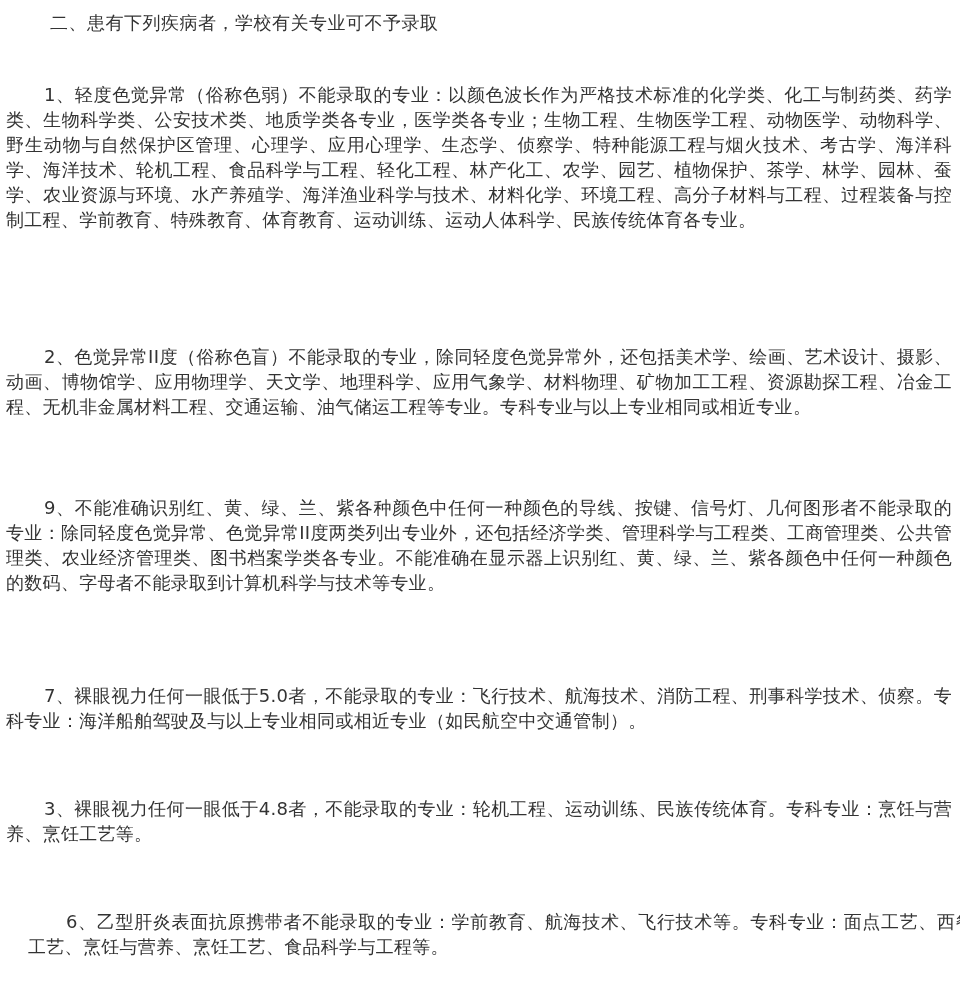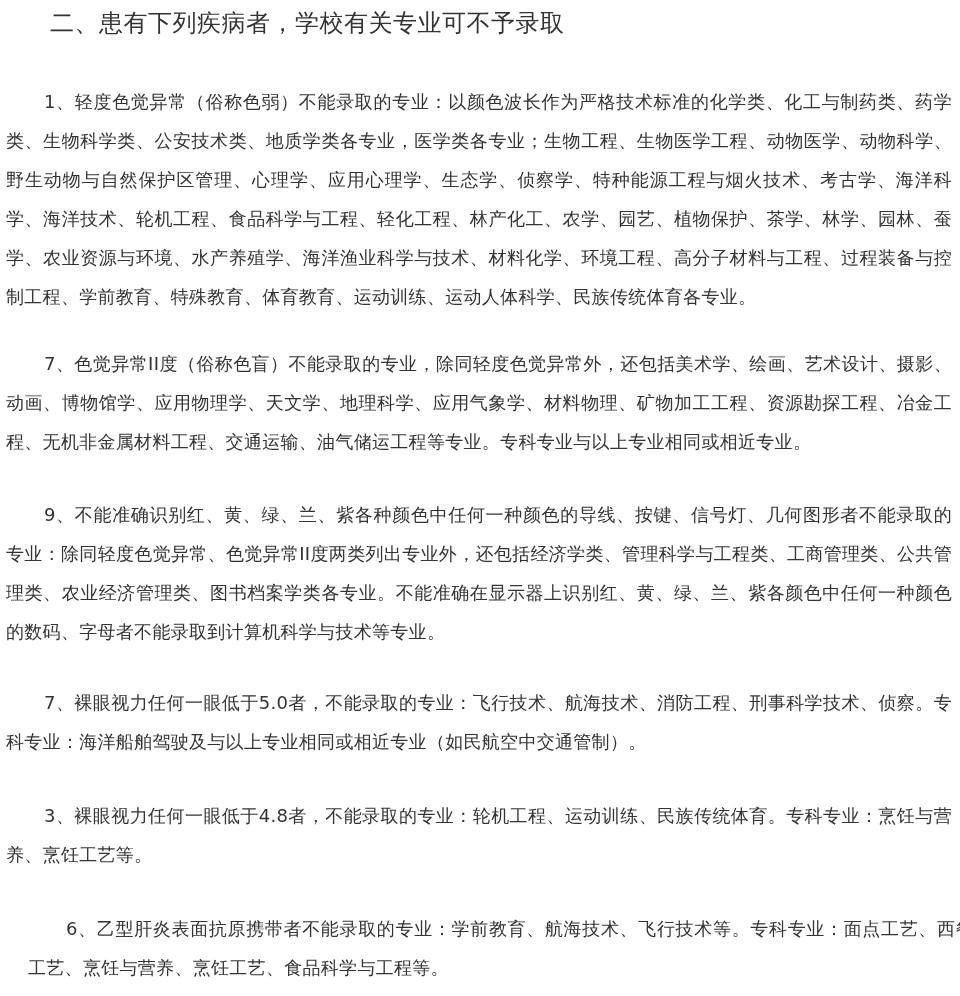--- a/index.html
+++ b/index.html
@@ -1,30 +1,30 @@
 <!DOCTYPE html>
 <html><head>
 <meta charset="utf-8">
 <style>
   html, body { margin:0; padding:0; background:#ffffff; }
   body { width:960px; height:996px; overflow:hidden; font-family:"DejaVu Sans", "Liberation Sans", sans-serif; color:#333333; }
   .doc { position:relative; width:960px; }
-  .heading { position:absolute; left:50px; top:8px; font-size:24px; line-height:30px; letter-spacing:0.5px; white-space:nowrap; }
-  .para { position:absolute; left:6px; width:946px; font-size:18px; line-height:39px; text-indent:38px; text-align:justify; letter-spacing:0.3px; margin:0; }
+  .heading { position:absolute; left:50px; top:8px; font-size:18px; line-height:30px; letter-spacing:0.5px; white-space:nowrap; }
+  .para { position:absolute; left:6px; width:946px; font-size:18px; line-height:25px; text-indent:38px; text-align:justify; letter-spacing:0.3px; margin:0; }
   #p1 { top:82px; }
   #p2 { top:344px; }
   #p3 { top:495px; }
   #p4 { top:683px; }
   #p5 { top:796px; }
   #p6 { top:909px;margin-left:22px; }
 </style>
 </head>
 <body>
 
 <div class="doc">
   <div class="heading">二、患有下列疾病者，学校有关专业可不予录取</div>
   <p class="para" id="p1">1、轻度色觉异常（俗称色弱）不能录取的专业：以颜色波长作为严格技术标准的化学类、化工与制药类、药学类、生物科学类、公安技术类、地质学类各专业，医学类各专业；生物工程、生物医学工程、动物医学、动物科学、野生动物与自然保护区管理、心理学、应用心理学、生态学、侦察学、特种能源工程与烟火技术、考古学、海洋科学、海洋技术、轮机工程、食品科学与工程、轻化工程、林产化工、农学、园艺、植物保护、茶学、林学、园林、蚕学、农业资源与环境、水产养殖学、海洋渔业科学与技术、材料化学、环境工程、高分子材料与工程、过程装备与控制工程、学前教育、特殊教育、体育教育、运动训练、运动人体科学、民族传统体育各专业。</p>
-  <p class="para" id="p2">7、色觉异常II度（俗称色盲）不能录取的专业，除同轻度色觉异常外，还包括美术学、绘画、艺术设计、摄影、动画、博物馆学、应用物理学、天文学、地理科学、应用气象学、材料物理、矿物加工工程、资源勘探工程、冶金工程、无机非金属材料工程、交通运输、油气储运工程等专业。专科专业与以上专业相同或相近专业。</p>
+  <p class="para" id="p2">2、色觉异常II度（俗称色盲）不能录取的专业，除同轻度色觉异常外，还包括美术学、绘画、艺术设计、摄影、动画、博物馆学、应用物理学、天文学、地理科学、应用气象学、材料物理、矿物加工工程、资源勘探工程、冶金工程、无机非金属材料工程、交通运输、油气储运工程等专业。专科专业与以上专业相同或相近专业。</p>
   <p class="para" id="p3">9、不能准确识别红、黄、绿、兰、紫各种颜色中任何一种颜色的导线、按键、信号灯、几何图形者不能录取的专业：除同轻度色觉异常、色觉异常II度两类列出专业外，还包括经济学类、管理科学与工程类、工商管理类、公共管理类、农业经济管理类、图书档案学类各专业。不能准确在显示器上识别红、黄、绿、兰、紫各颜色中任何一种颜色的数码、字母者不能录取到计算机科学与技术等专业。</p>
   <p class="para" id="p4">7、裸眼视力任何一眼低于5.0者，不能录取的专业：飞行技术、航海技术、消防工程、刑事科学技术、侦察。专科专业：海洋船舶驾驶及与以上专业相同或相近专业（如民航空中交通管制）。</p>
   <p class="para" id="p5">3、裸眼视力任何一眼低于4.8者，不能录取的专业：轮机工程、运动训练、民族传统体育。专科专业：烹饪与营养、烹饪工艺等。</p>
   <p class="para" id="p6">6、乙型肝炎表面抗原携带者不能录取的专业：学前教育、航海技术、飞行技术等。专科专业：面点工艺、西餐工艺、烹饪与营养、烹饪工艺、食品科学与工程等。</p>
 </div>
 
 </body></html>

